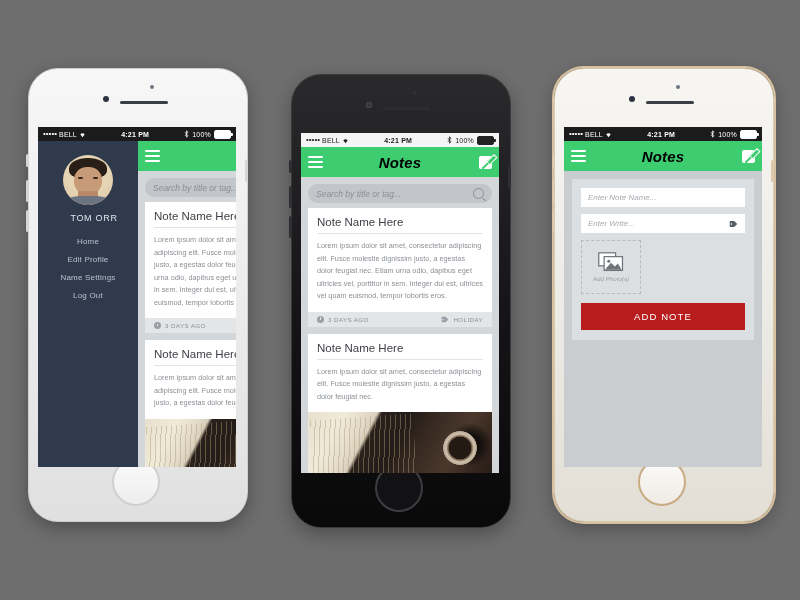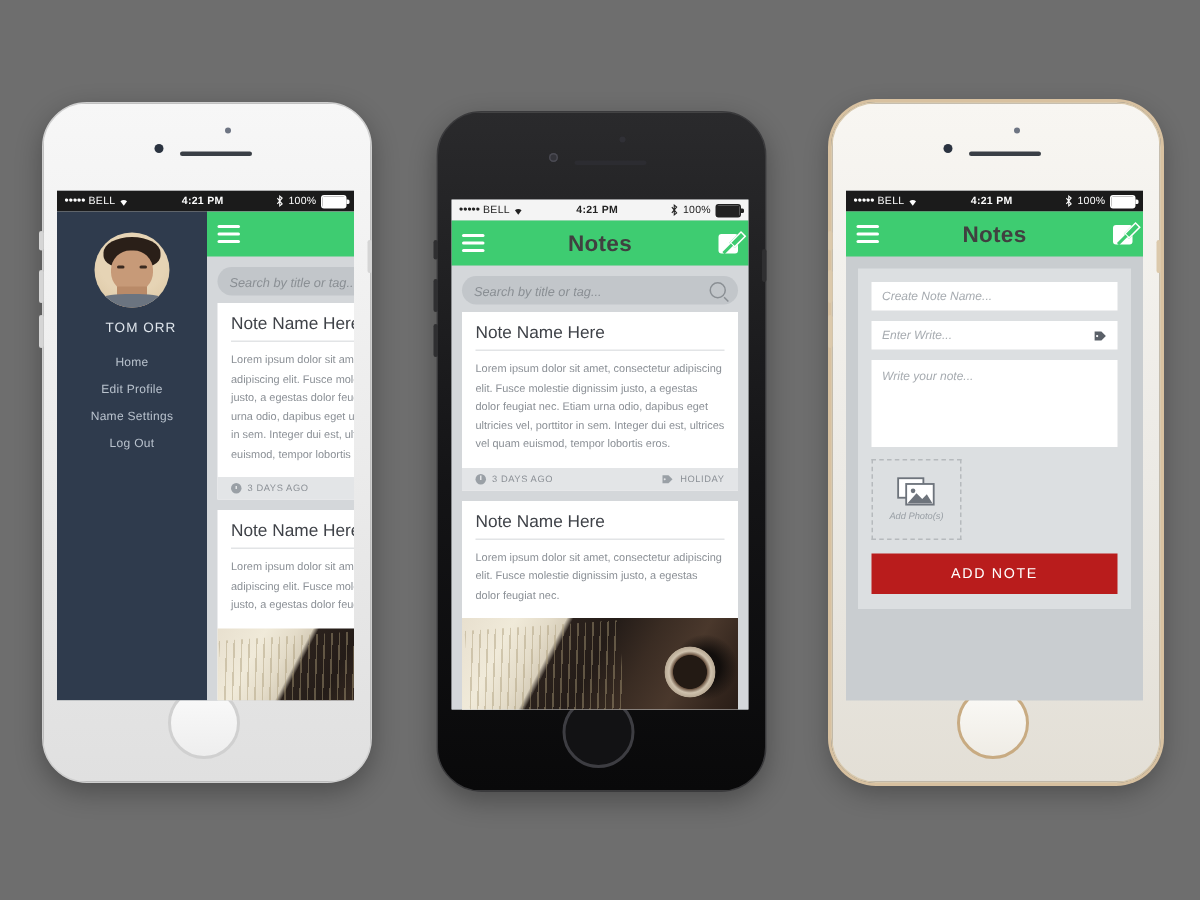--- a/index.html
+++ b/index.html
@@ -83,21 +83,21 @@
   
   .navbar{
     height:30px;background:#3ecc71;display:flex;align-items:center;
     justify-content:space-between;padding:0 7px;box-sizing:border-box;
     position:relative;
   }
   .hamburger{width:15px;display:flex;flex-direction:column;gap:3px;cursor:pointer;}
   .hamburger span{display:block;height:2px;background:#fff;border-radius:1px;}
   .nav-title{
     position:absolute;left:0;right:0;text-align:center;
-    color:#404040;font-weight:bold;font-size:15px;
+    color:#000000;font-weight:bold;font-style:italic;font-size:15px;
     letter-spacing:.2px;pointer-events:none;
   }
   .compose{
     width:13px;height:13px;background:#fff;border-radius:2px;
     position:relative;z-index:2;cursor:pointer;
   }
   .compose:before{
     content:"";position:absolute;right:-2px;top:-2px;
     width:9px;height:3px;background:#3ecc71;
     border:1px solid #fff;transform:rotate(-45deg);transform-origin:100% 0;
@@ -429,34 +429,31 @@
             <span></span>
           </div>
         <div class="nav-title">Notes</div>
         <div class="compose"></div>
       </div>
 
       <div class="formwrap">
         <div class="panel">
 
           <div class="field">
-            <span class="txt">Create Note Name...</span>
+            <span class="txt">Enter Note Name...</span>
           </div>
 
           <div class="field">
             <span class="txt">Enter Write...</span>
             <svg width="9" height="8" viewBox="0 0 12 10">
               <path d="M1 1 L7 1 L11 5 L7 9 L1 9 Z" fill="#5a6068"></path>
               <circle cx="3.2" cy="5" r="1" fill="#fff"></circle>
             </svg>
           </div>
 
-          <div class="textarea">
-            <span>Write your note...</span>
-          </div>
 
           <div class="dropzone">
             <svg width="26" height="20" viewBox="0 0 34 26">
               <rect x="1" y="1" width="22" height="17" fill="#fff" stroke="#6e747c" stroke-width="1.6"></rect>
               <rect x="8" y="6" width="24" height="18" fill="#fff" stroke="#6e747c" stroke-width="1.6"></rect>
               <circle cx="14" cy="12" r="2" fill="#6e747c"></circle>
               <path d="M9 23 L17 14 L22 19 L26 15 L31 23 Z" fill="#6e747c"></path>
             </svg>
             <span class="dz-label">Add Photo(s)</span>
           </div>

